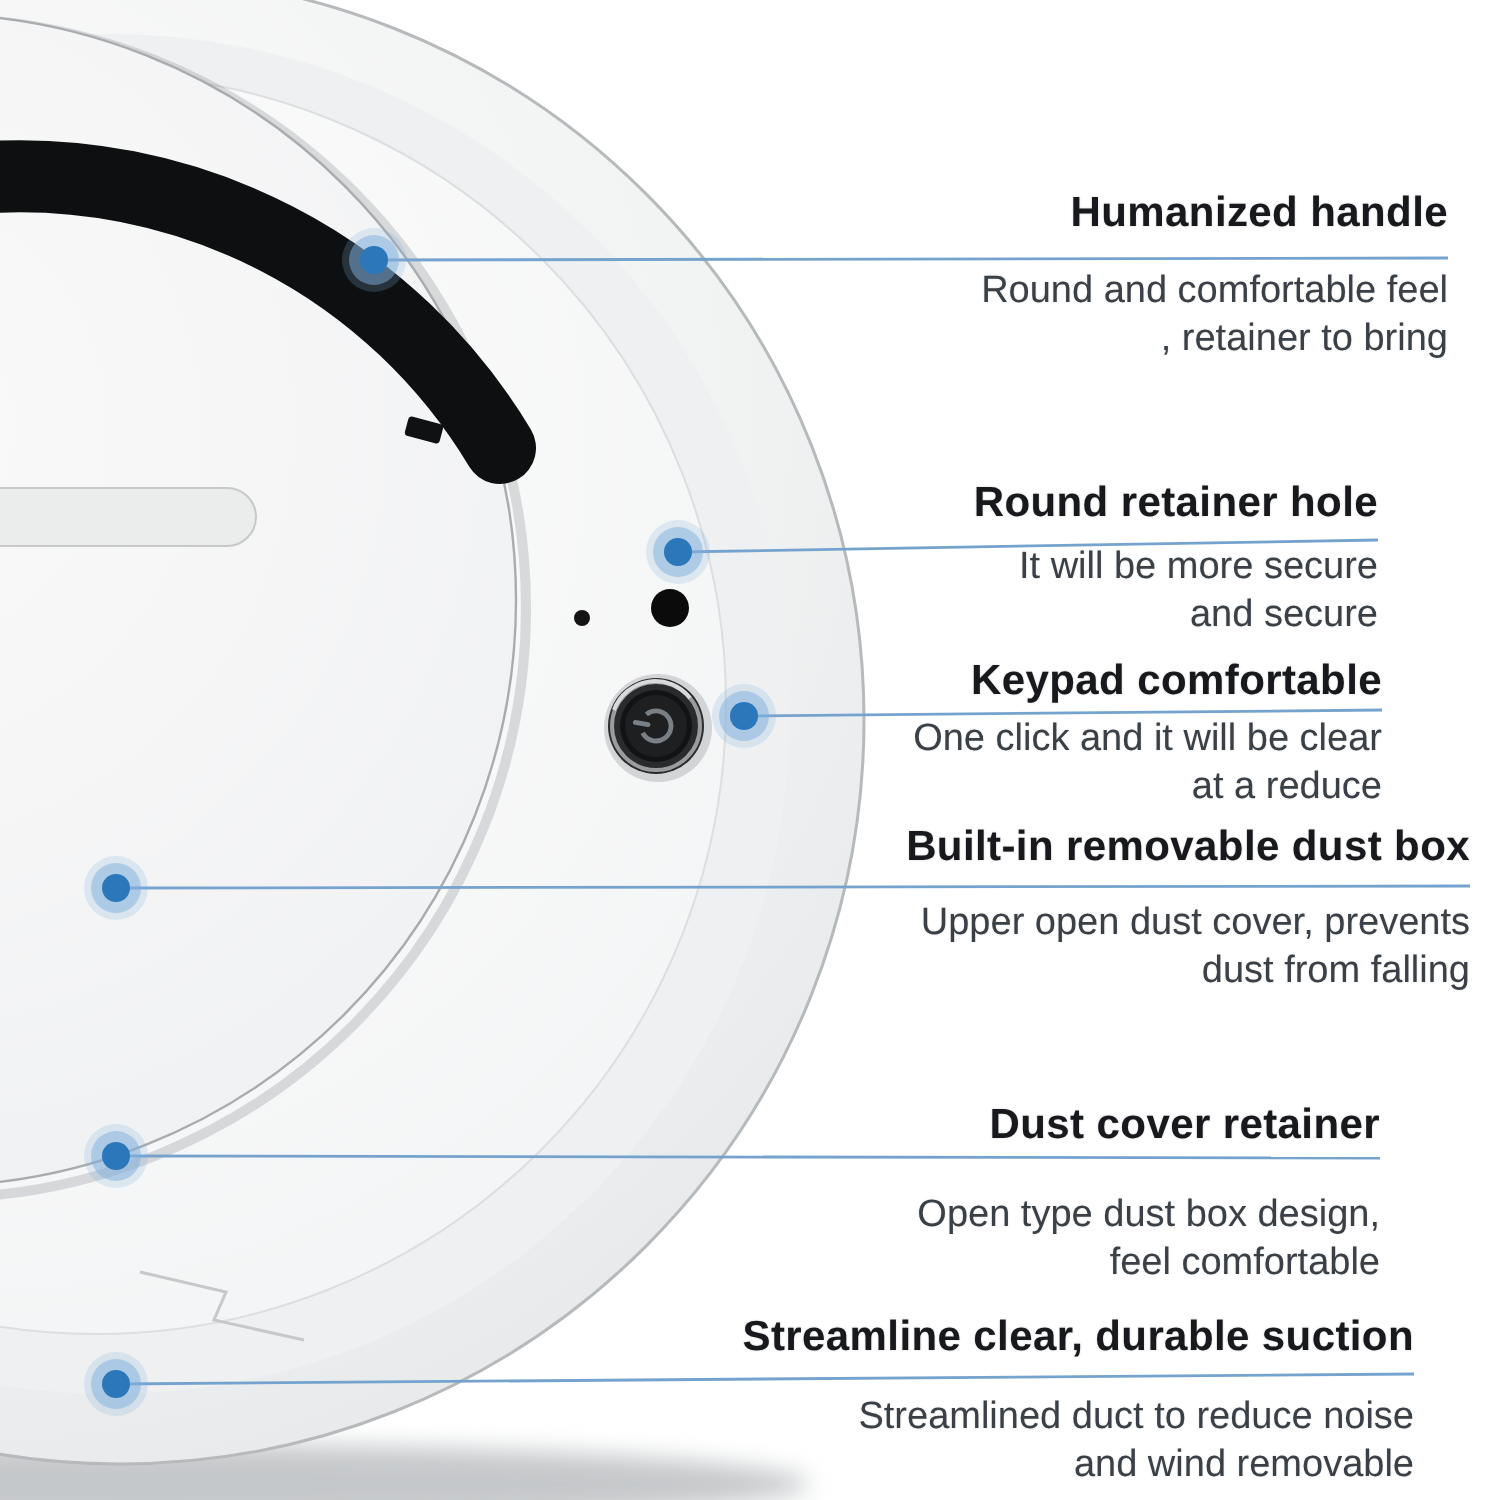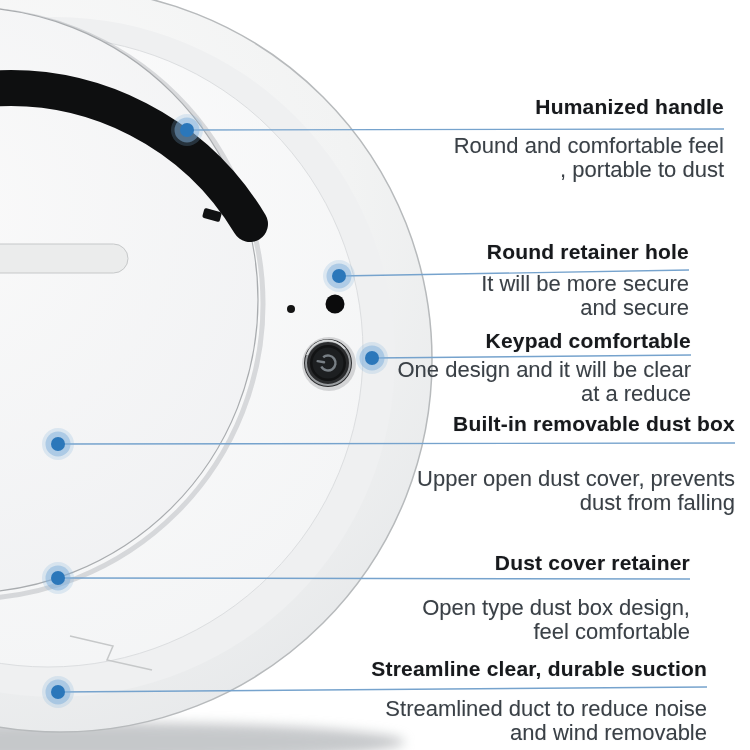--- a/index.html
+++ b/index.html
@@ -8,28 +8,28 @@
     overflow:hidden;font-family:"Liberation Sans",sans-serif;
     --title-color:#17191c;--body-color:#3a4046;
   }
   .stage svg{position:absolute;left:0;top:0;}
   .callout{position:absolute;text-align:right;white-space:nowrap;z-index:5;}
   .callout .title{
     font-size:21px;font-weight:bold;line-height:25px;color:var(--title-color);
     letter-spacing:.2px;text-shadow:0 0 1px rgba(30,36,44,.25);
   }
   .callout .line{
-    font-size:22px;line-height:24px;color:var(--body-color);
+    font-size:19px;line-height:24px;color:var(--body-color);
     text-shadow:0 0 1px rgba(60,70,80,.2);
     text-align:right;
   }
   .c1{top:94px;right:26px}  .c1 .body{margin-top:15px}
   .c2{top:239px;right:61px} .c2 .body{margin-top:8px}
   .c3{top:328px;right:59px} .c3 .body{margin-top:5px}
-  .c4{top:411px;right:15px} .c4 .body{margin-top:31px}
+  .c4{top:411px;right:15px} .c4 .body{margin-top:14px}
   .c5{top:550px;right:60px} .c5 .body{margin-top:21px}
   .c6{top:656px;right:43px} .c6 .body{margin-top:16px}
 </style>
 </head>
 <body>
 
 <div class="stage" style="--title-color: #17191c; --body-color: #3a4046; background: rgb(255, 255, 255);">
 
   <svg width="750" height="750" viewBox="0 0 750 750">
     <defs>
@@ -118,36 +118,36 @@
         <circle class="marker-halo" cx="58" cy="692" r="12.5" fill-opacity="0.5" fill="#7fb0dc"></circle>
         <circle class="marker-dot" cx="58" cy="692" r="7" fill="#2b77ba"></circle>
       </g>
     </g>
   </svg>
 
   <div class="callout c1">
     <div class="title">Humanized handle</div>
     <div class="body">
       <div class="line">Round and comfortable feel</div>
-      <div class="line">, portable to dust</div>
+      <div class="line">, retainer to bring</div>
     </div>
   </div>
 
   <div class="callout c2">
     <div class="title">Round retainer hole</div>
     <div class="body">
       <div class="line">It will be more secure</div>
       <div class="line">and secure</div>
     </div>
   </div>
 
   <div class="callout c3">
     <div class="title">Keypad comfortable</div>
     <div class="body">
-      <div class="line">One design and it will be clear</div>
+      <div class="line">One click and it will be clear</div>
       <div class="line">at a reduce</div>
     </div>
   </div>
 
   <div class="callout c4">
     <div class="title">Built-in removable dust box</div>
     <div class="body">
       <div class="line">Upper open dust cover, prevents</div>
       <div class="line">dust from falling</div>
     </div>

